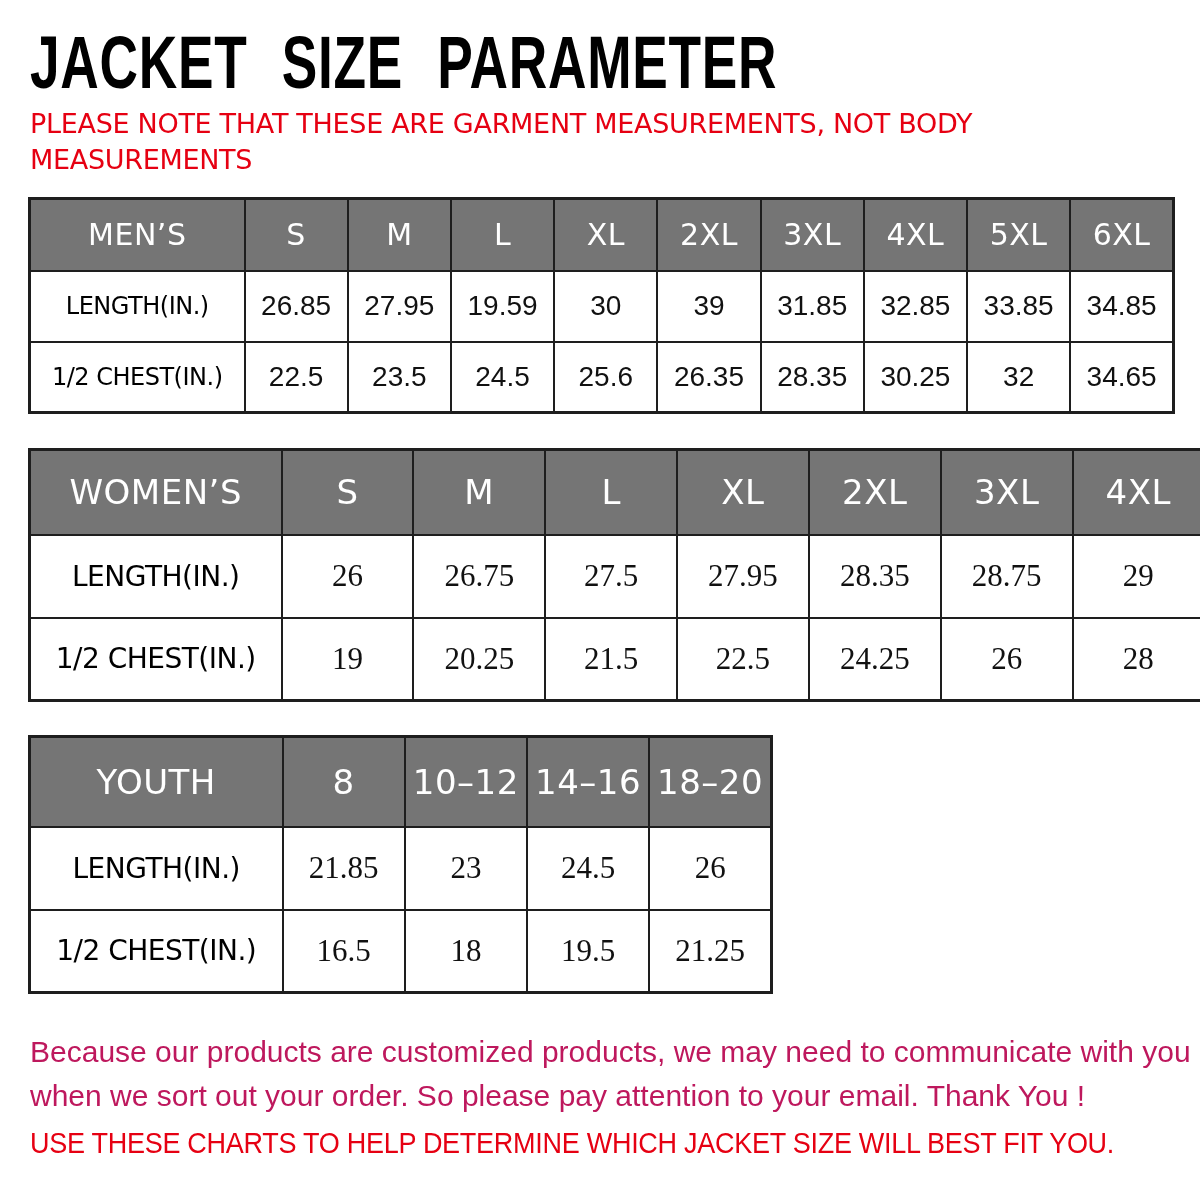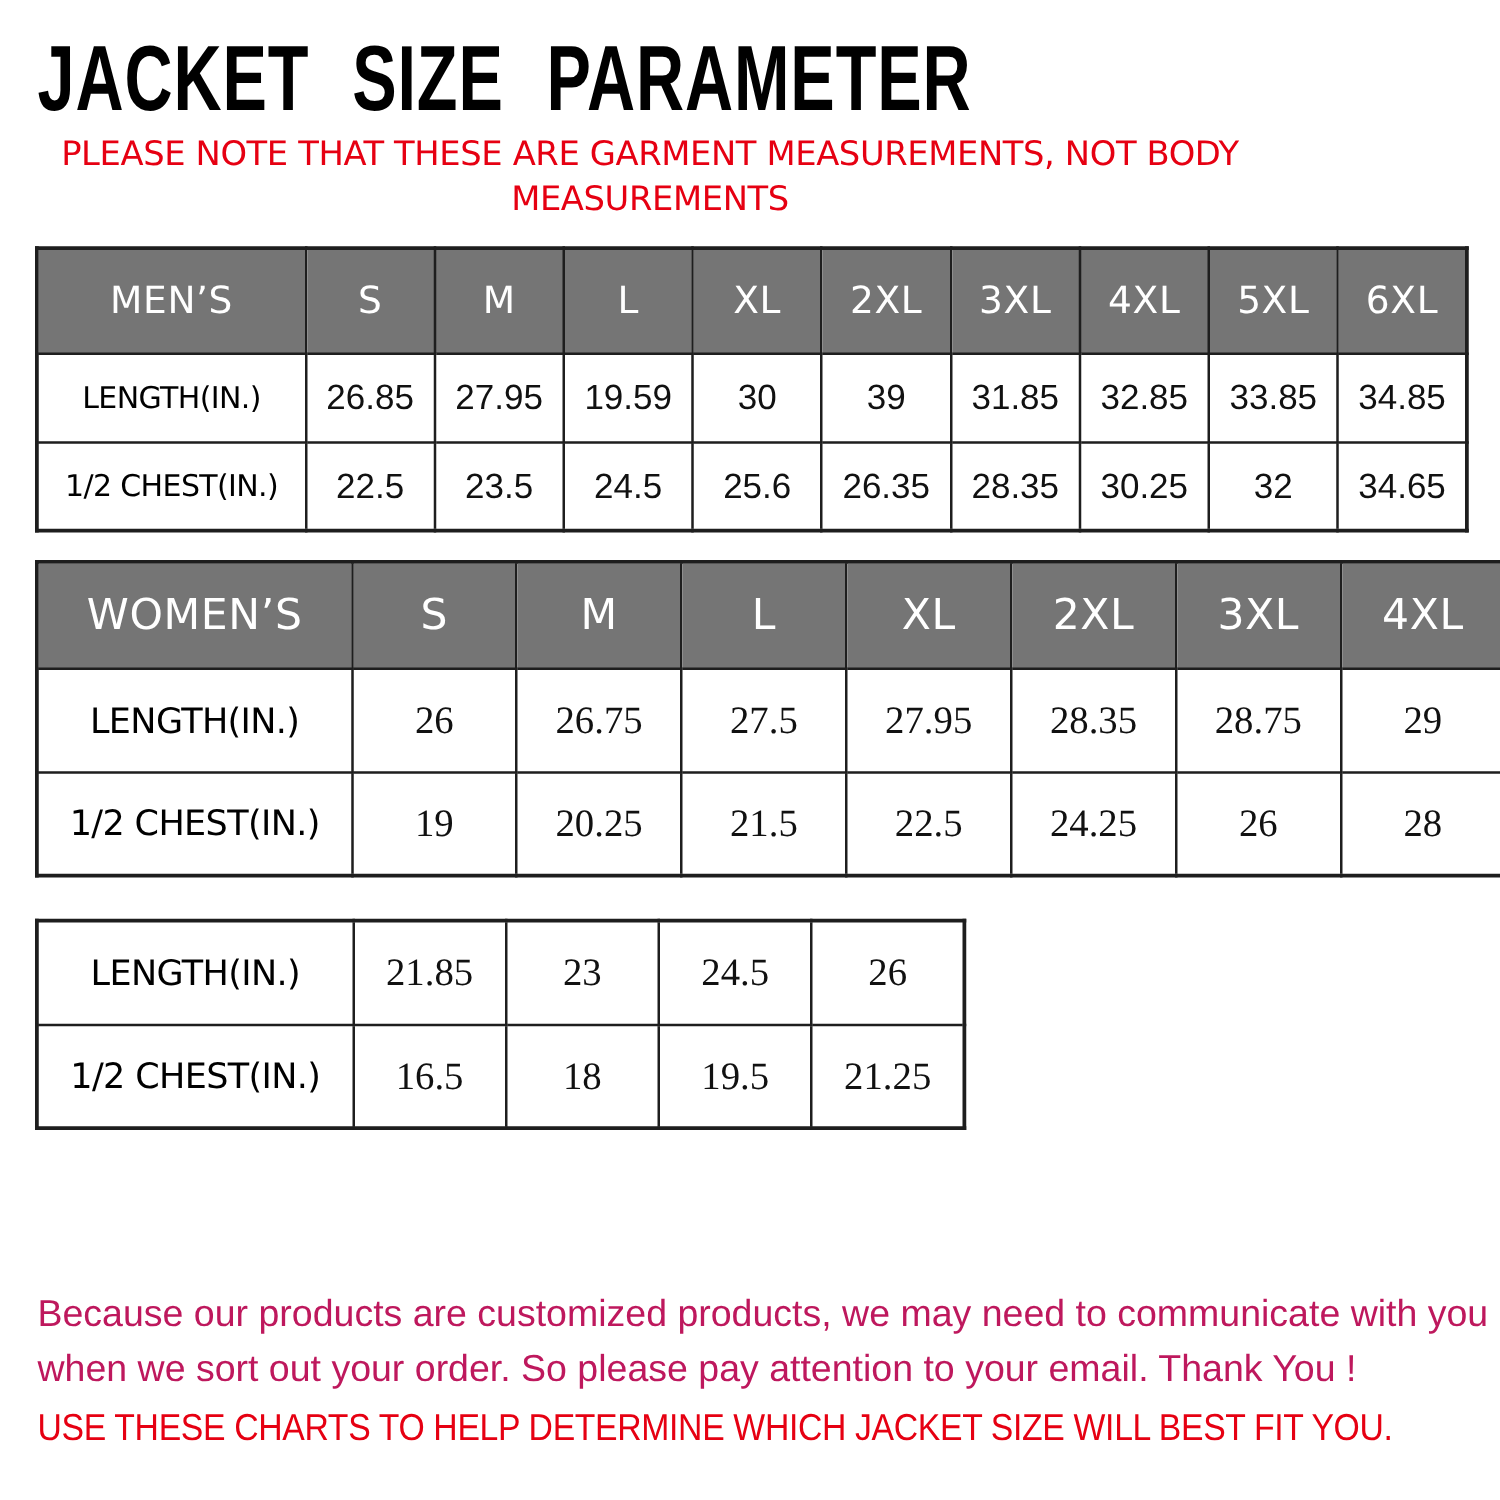--- a/index.html
+++ b/index.html
@@ -26,21 +26,20 @@
   .note-text{
     position:absolute;
     left:30px;top:106px;
     width:980px;
     font-family:"DejaVu Sans", sans-serif;
     font-size:27px;
     line-height:36px;
     color:#e60012;
     white-space:pre-line;
     letter-spacing:-0.3px;
-    text-align:center;
   }
   table.size-table{
     position:absolute;
     border-collapse:collapse;
     table-layout:fixed;
     border:3px solid #1e1e1e;
   }
   table.size-table td{
     border:2px solid #1e1e1e;
     text-align:center;
@@ -55,21 +54,21 @@
     letter-spacing:0.5px;
   }
   table.size-table td.lbl{
     font-family:"DejaVu Sans", sans-serif;
     color:#000;
     letter-spacing:-0.5px;
   }
   
   table.mens{left:28px;top:197px;width:1147px;}
   table.mens col.c0{width:215px;}
-  table.mens tr.hdr{height:84px;}
+  table.mens tr.hdr{height:72px;}
   table.mens tr.data{height:71px;}
   table.mens tr.hdr td{font-size:30px;}
   table.mens td.lbl{font-size:24px;}
   table.mens td.val{font-size:28px;font-family:"Liberation Sans", sans-serif;}
   
   table.womens{left:28px;top:448px;width:1178px;}
   table.womens col.c0{width:252px;}
   table.womens tr.hdr{height:85px;}
   table.womens tr.data{height:83px;}
   table.womens tr.hdr td{font-size:34px;}
@@ -195,20 +194,27 @@
   </tr>
   </tbody>
 </table>
 
 <table class="size-table youth">
   <colgroup>
       <col class="c0">
       <col span="4">
     </colgroup>
   <tbody>
+  <tr class="hdr">
+    <td>YOUTH</td>
+    <td>8</td>
+    <td>10–12</td>
+    <td>14–16</td>
+    <td>18–20</td>
+  </tr>
   <tr class="data">
     <td class="lbl">LENGTH(IN.)</td>
     <td class="val">21.85</td>
     <td class="val">23</td>
     <td class="val">24.5</td>
     <td class="val">26</td>
   </tr>
   <tr class="data">
     <td class="lbl">1/2 CHEST(IN.)</td>
     <td class="val">16.5</td>

